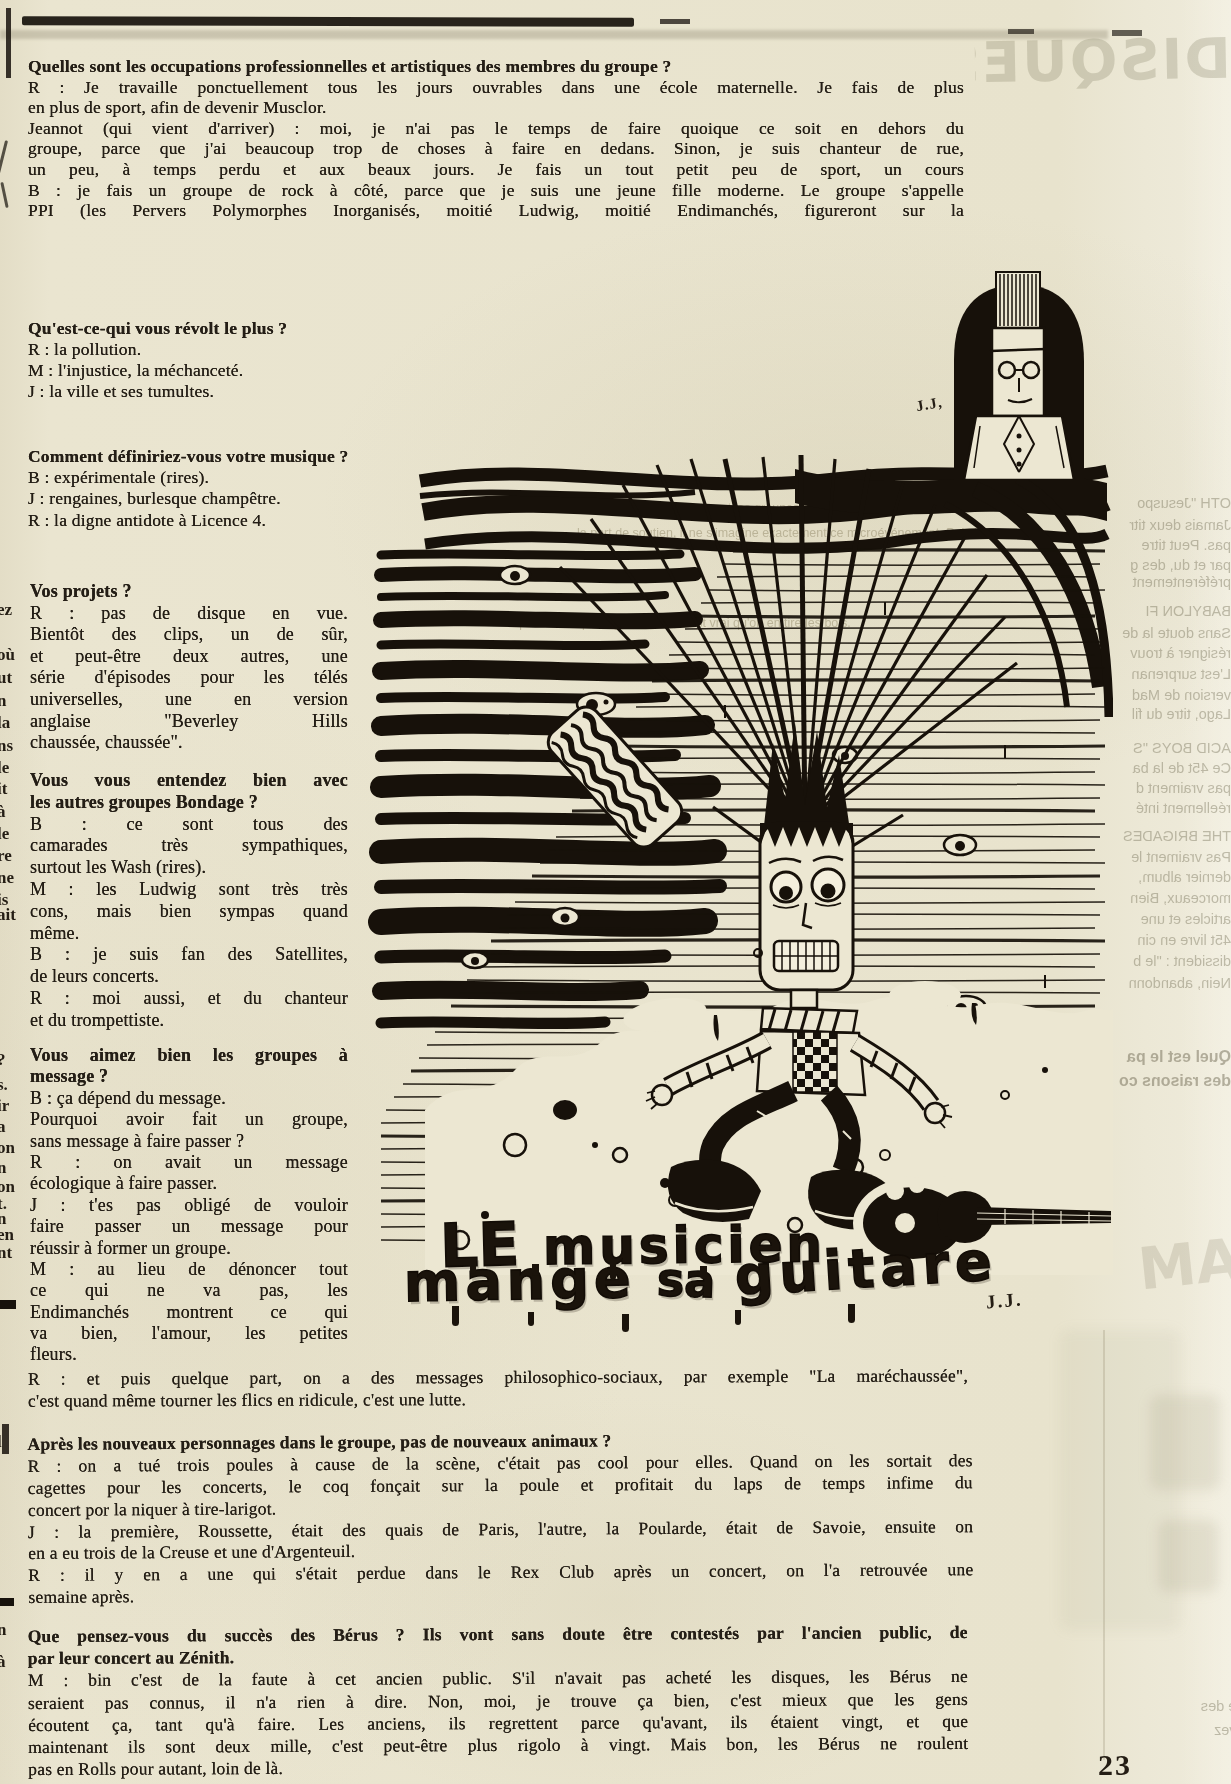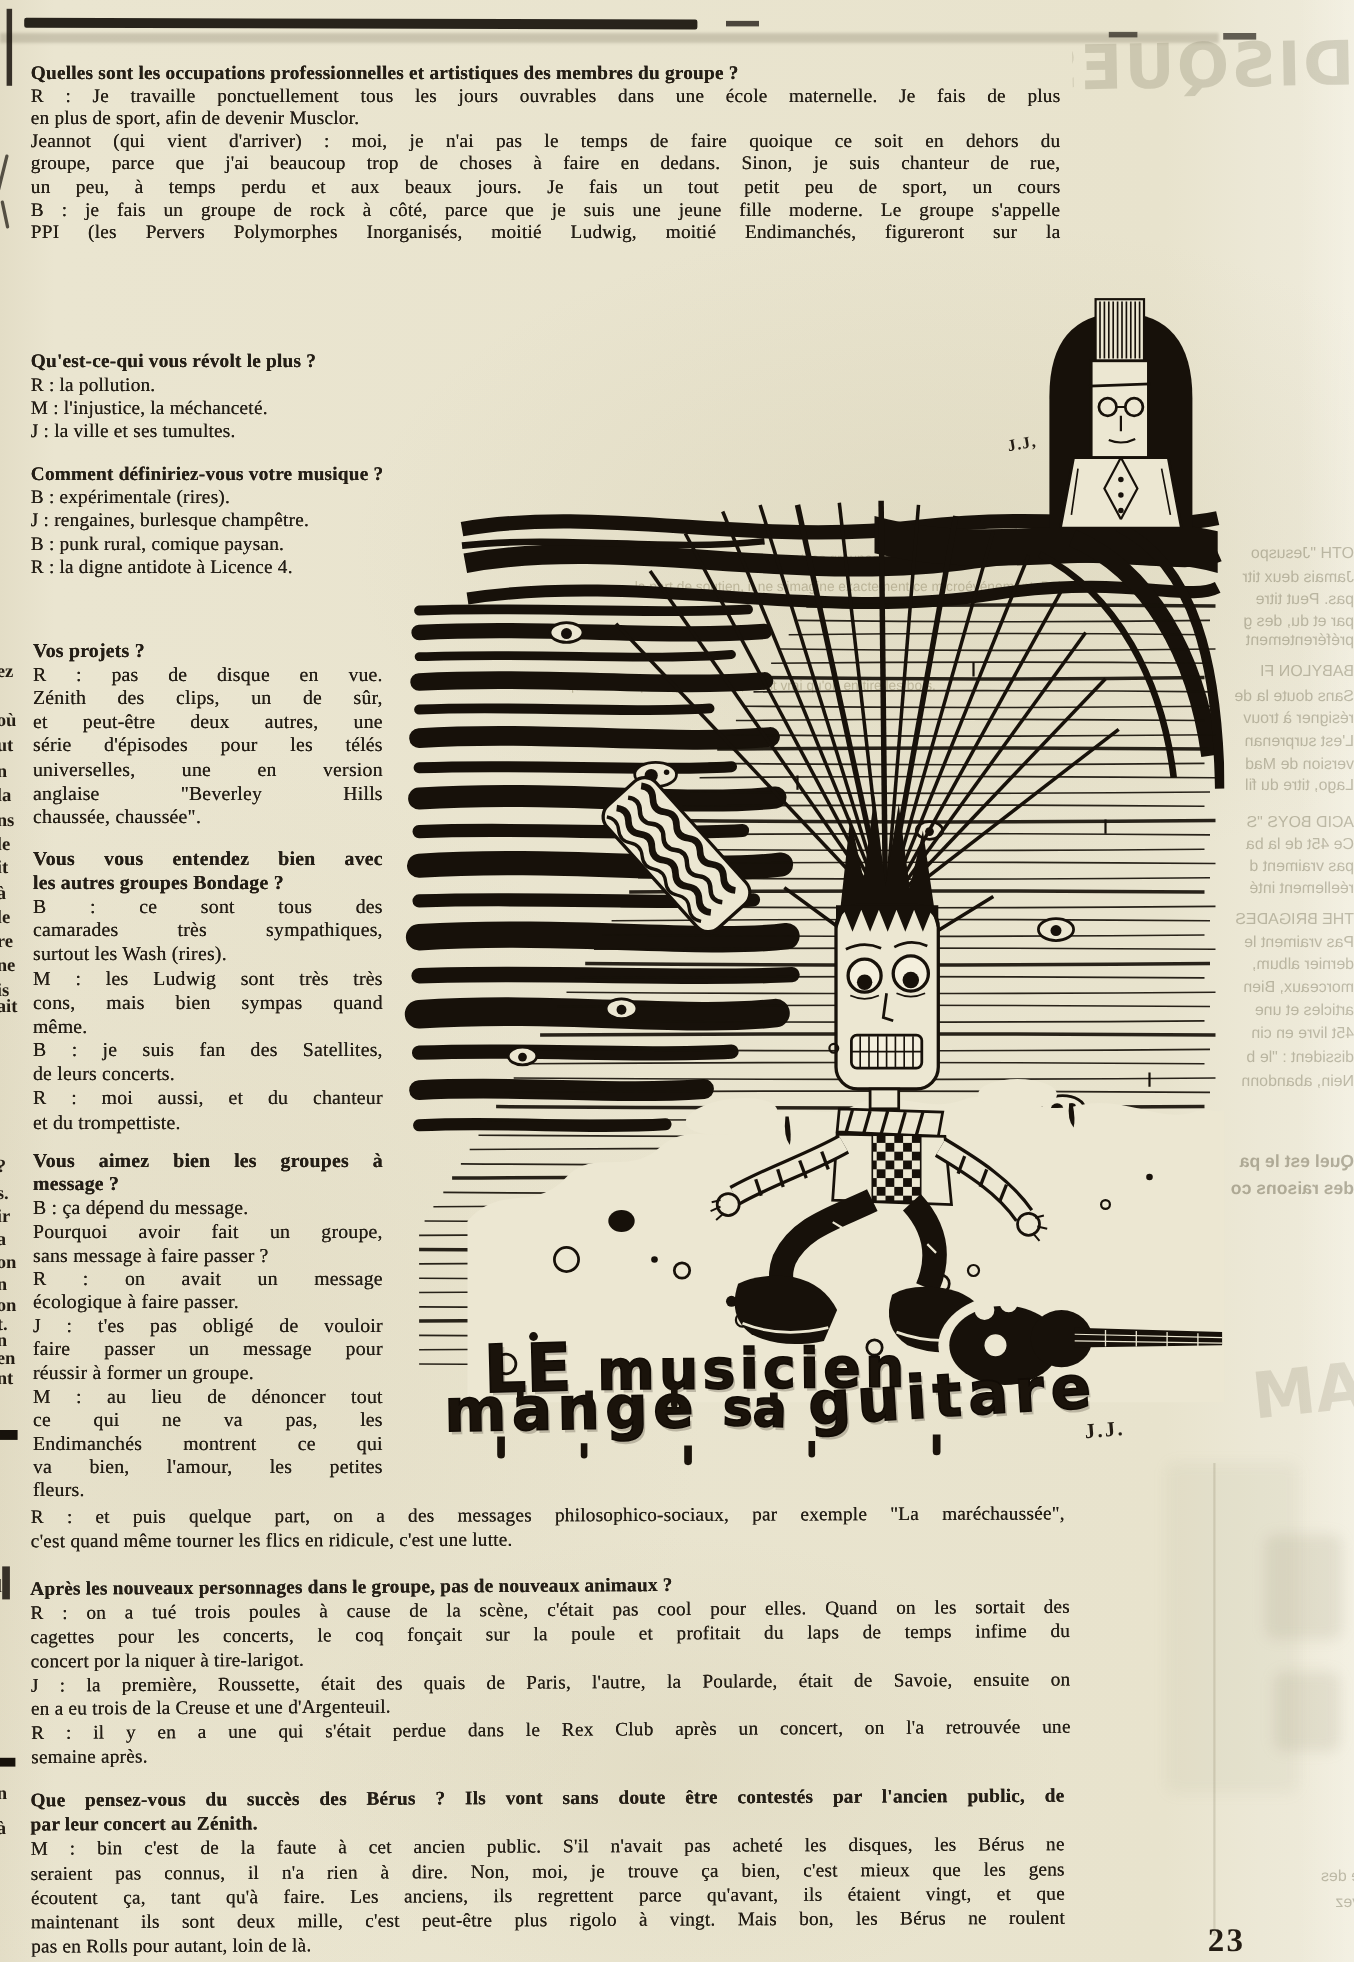--- a/index.html
+++ b/index.html
@@ -164,31 +164,30 @@
       <div class="ln just">un peu, à temps perdu et aux beaux jours. Je fais un tout petit peu de sport, un cours</div>
       <div class="ln just">B : je fais un groupe de rock à côté, parce que je suis une jeune fille moderne. Le groupe s'appelle</div>
       <div class="ln just">PPI (les Pervers Polymorphes Inorganisés, moitié Ludwig, moitié Endimanchés, figureront sur la</div>
     </div>
   <div class="tb" style="left:28px;top:318px;width:936px;--lh:21px;--fs:17.5px">
       <div class="ln b">Qu'est-ce-qui vous révolt le plus ?</div>
       <div class="ln">R : la pollution.</div>
       <div class="ln">M : l'injustice, la méchanceté.</div>
       <div class="ln">J : la ville et ses tumultes.</div>
     </div>
-  <div class="tb" style="left:28px;top:420px;width:700px;--lh:21.2px;--fs:17.5px">
+  <div class="tb" style="left:28px;top:446px;width:700px;--lh:21.2px;--fs:17.5px">
       <div class="ln b">Comment définiriez-vous votre musique ?</div>
       <div class="ln">B : expérimentale (rires).</div>
       <div class="ln">J : rengaines, burlesque champêtre.</div>
-      <div class="ln">B : punk rural, comique paysan.</div>
       <div class="ln">R : la digne antidote à Licence 4.</div>
     </div>
   <div class="tb" style="left:30px;top:581px;width:318px;--lh:21.6px;--fs:18px">
       <div class="ln b">Vos projets ?</div>
       <div class="ln just">R : pas de disque en vue.</div>
-      <div class="ln just">Zénith des clips, un de sûr,</div>
+      <div class="ln just">Bientôt des clips, un de sûr,</div>
       <div class="ln just">et peut-être deux autres, une</div>
       <div class="ln just">série d'épisodes pour les télés</div>
       <div class="ln just">universelles, une en version</div>
       <div class="ln just">anglaise "Beverley Hills</div>
       <div class="ln">chaussée, chaussée".</div>
     </div>
   <div class="tb" style="left:30px;top:1045px;width:318px;--lh:21.4px;--fs:18px">
       <div class="ln just b">Vous aimez bien les groupes à</div>
       <div class="ln b">message ?</div>
       <div class="ln">B : ça dépend du message.</div>

